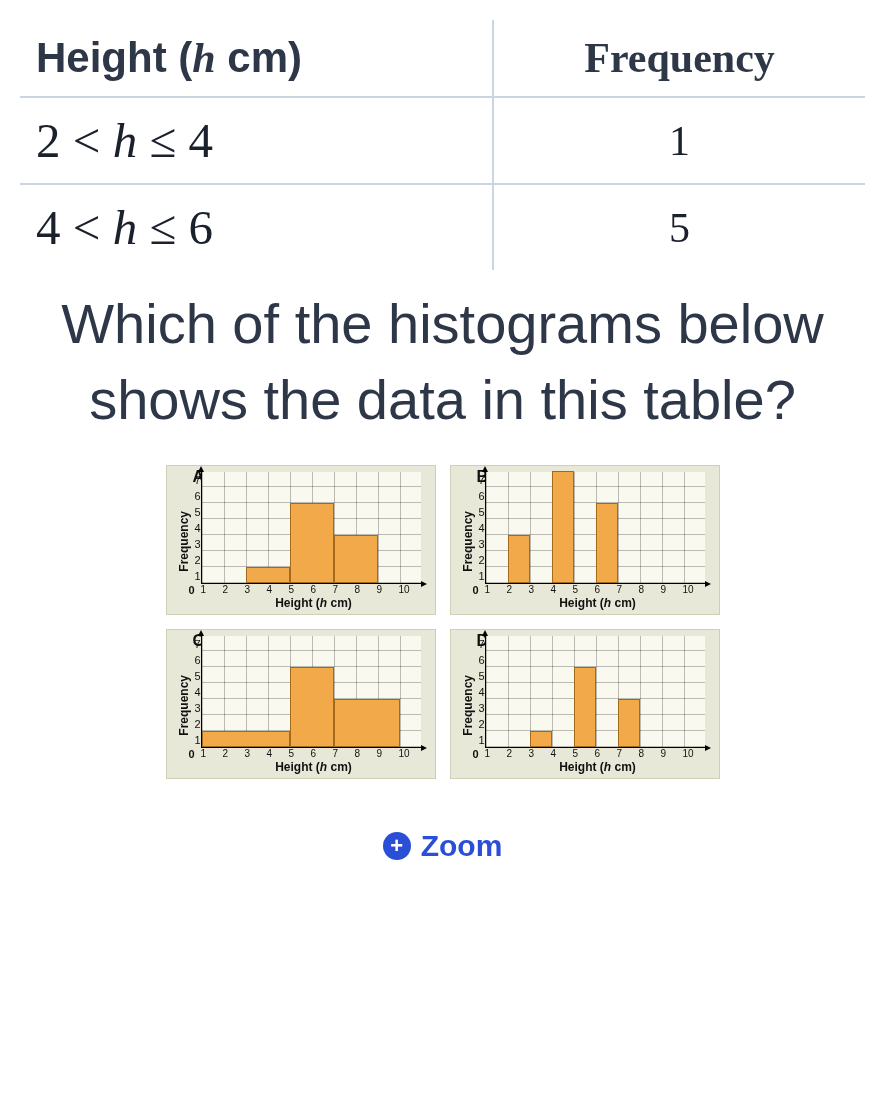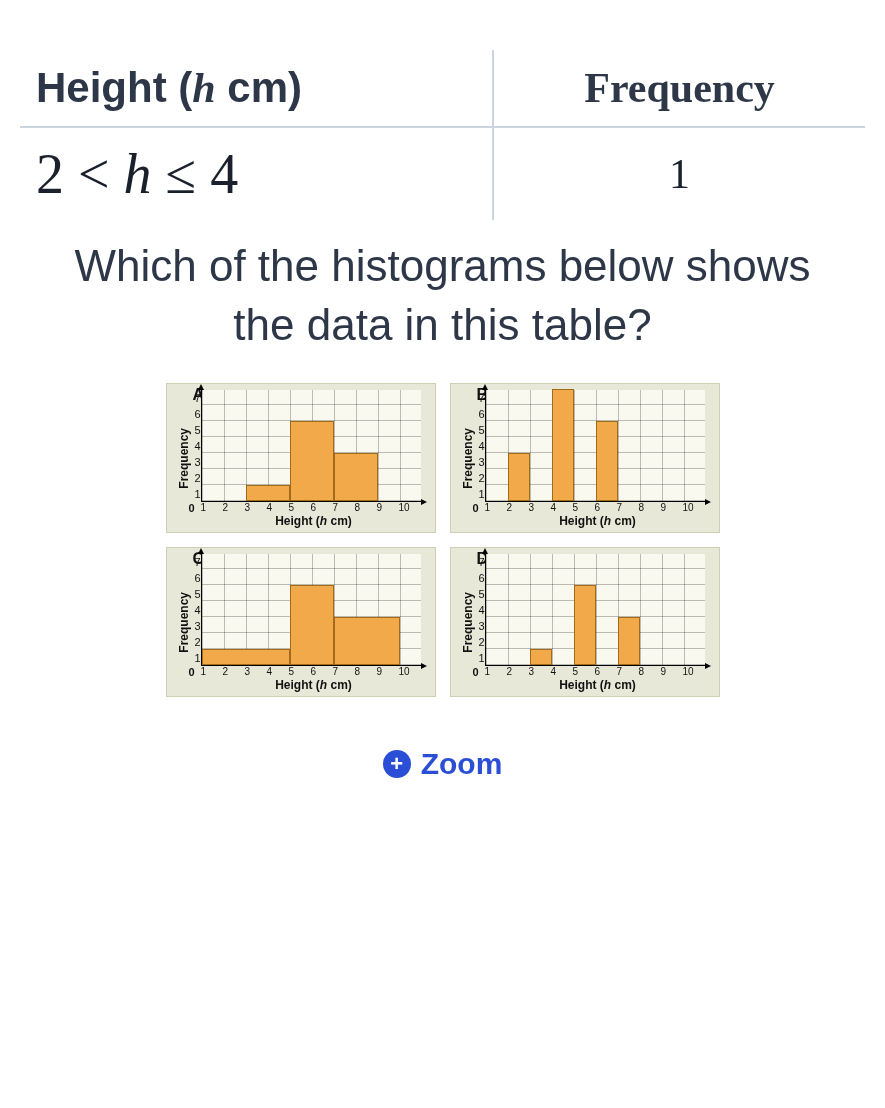--- a/index.html
+++ b/index.html
@@ -4,21 +4,21 @@
 <style>
   * { box-sizing: border-box; }
   body {
     margin: 0;
     padding: 0;
     font-family: -apple-system, BlinkMacSystemFont, "Segoe UI", Arial, sans-serif;
     background: #fff;
     color: #2d3748;
     width: 885px;
   }
-  .page { padding: 20px 20px 0 20px; margin-top: 30px; }
+  .page { padding: 20px 20px 0 20px; }
   table.freq-table {
     border-collapse: collapse;
     width: 100%;
     margin-bottom: 10px;
   }
   table.freq-table th, table.freq-table td {
     padding: 14px 16px;
     font-size: 42px;
     text-align: left;
   }
@@ -28,29 +28,29 @@
     border-bottom: 2px solid #cbd5e0;
   }
   table.freq-table tbody td {
     border-top: 2px solid #cbd5e0;
   }
   table.freq-table .col-height { width: 56%; border-right: 2px solid #cbd5e0; }
   table.freq-table .col-freq   { width: 44%; text-align: center; font-family: Georgia, 'Times New Roman', serif; }
   .math {
     font-family: Georgia, 'Times New Roman', serif;
     font-style: normal;
-    font-size: 56px;
+    font-size: 49px;
     color: #1a202c;
   }
   .math .var   { font-style: italic; }
   .th-head  { font-family: inherit; font-size: 42px; }
   .th-head .var { font-style: italic; font-family: Georgia, 'Times New Roman', serif; }
 
   .question {
-    font-size: 44px;
+    font-size: 56px;
     line-height: 1.35;
     color: #2d3748;
     text-align: center;
     padding: 6px 30px 28px 30px;
   }
 
   .hist-grid {
     display: grid;
     grid-template-columns: repeat(2, 270px);
     grid-gap: 14px;
@@ -181,20 +181,24 @@
         <span>Height (<span class="var">h</span> cm)</span>
       </th>
       <th class="col-freq th-head">Frequency</th>
     </tr>
   </thead>
   <tbody>
     <tr>
       <td class="col-height"><span class="math">2 &lt; <span class="var">h</span> ≤ 4</span></td>
       <td class="col-freq math">1</td>
     </tr>
+    <tr>
+      <td class="col-height"><span class="math">4 &lt; <span class="var">h</span> ≤ 6</span></td>
+      <td class="col-freq math">5</td>
+    </tr>
   </tbody>
 </table>
 
 <div class="question">Which of the histograms below shows the data in this table?</div>
 
 <div class="hist-grid">
 
 <div class="hist-card">
         <div class="hist-label">A</div>
         <div class="chart">

